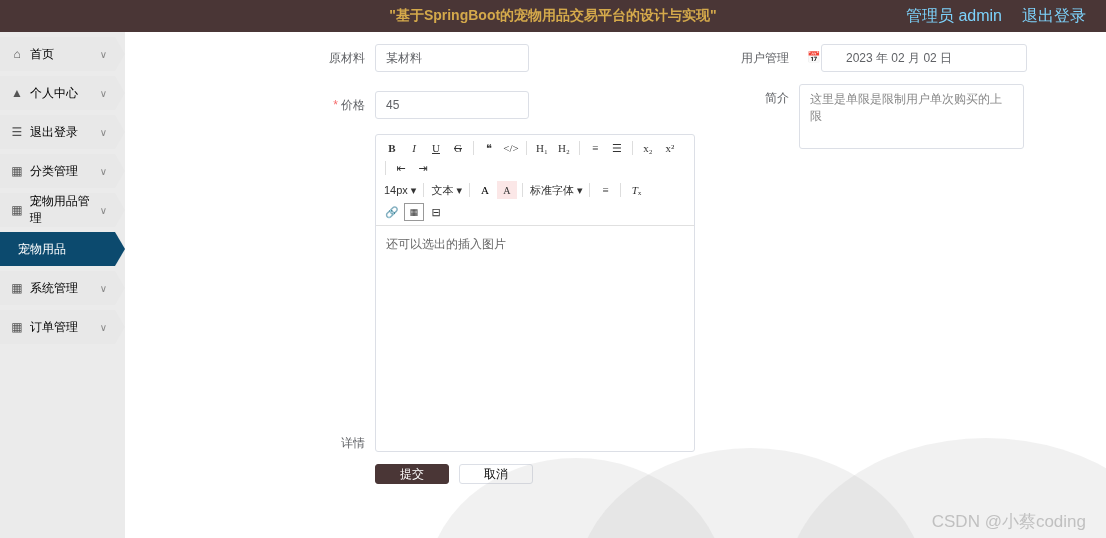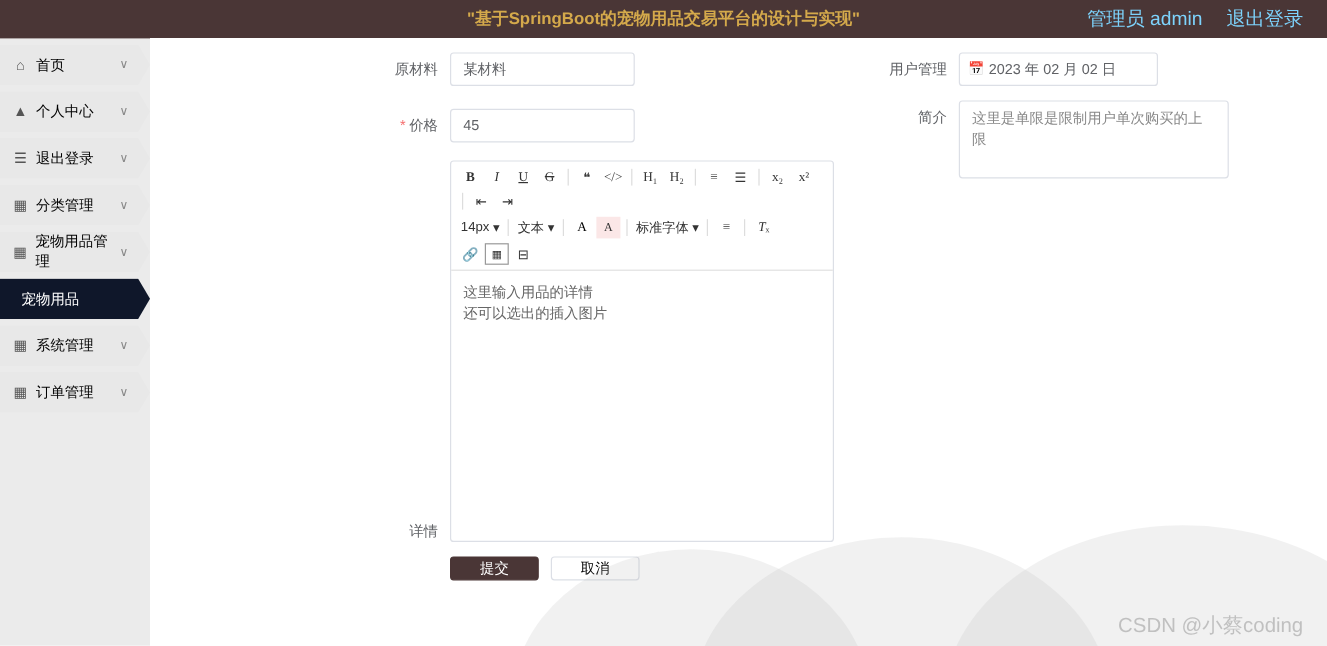--- a/index.html
+++ b/index.html
@@ -13,32 +13,32 @@
     
     
     .layout { display: flex; height: calc(100% - 32px); }
     
     
     .sidebar { width: 125px; background: #ebebeb; display: flex; flex-direction: column; gap: 5px; padding-top: 5px; }
     .nav-item { height: 34px; background: #e0e0e0; display: flex; align-items: center; padding: 0 10px; position: relative; justify-content: space-between; cursor: pointer; }
     .nav-item.hex { clip-path: polygon(0 0, calc(100% - 10px) 0, 100% 50%, calc(100% - 10px) 100%, 0 100%); background: #e8e8e8; }
     .nav-item .nav-content { display: flex; align-items: center; gap: 6px; }
     .nav-item .chev { font-size: 10px; color: #888; margin-right: 8px; }
-    .nav-item.active { background: #0f172a; color: #fff; }
+    .nav-item.active { background: #0c4a6e; color: #fff; }
     .nav-item.sub { padding-left: 18px; font-size: 12px; }
     .nav-icon { width: 14px; height: 14px; display: inline-flex; align-items: center; justify-content: center; font-size: 12px; color: #555; }
     
     
     .main { flex: 1; background: #fff; padding: 12px 20px 20px 20px; overflow: auto; position: relative; }
     .form-row { display: flex; gap: 30px; margin-bottom: 12px; }
     .form-group { display: flex; align-items: flex-start; }
     .form-label { width: 60px; text-align: right; color: #606266; font-size: 12px; padding-right: 10px; padding-top: 6px; }
     .form-label .req { color: #f56c6c; margin-right: 3px; }
     .form-input { height: 28px; border: 1px solid #dcdfe6; border-radius: 3px; padding: 0 10px; font-size: 12px; width: 154px; color: #606266; }
-    .form-input.date { width: 166px; }
+    .form-input.date { width: 206px; margin-left: 22px; }
     .form-textarea { width: 225px; height: 65px; border: 1px solid #dcdfe6; border-radius: 3px; padding: 6px 10px; font-size: 12px; resize: none; font-family: inherit; color: #888; }
     
     .left-col { margin-left: 170px; }
     .right-col { margin-left: 180px; }
     
     
     .editor-wrap { display: flex; margin-top: 15px; }
     .editor-label { width: 60px; text-align: right; color: #606266; font-size: 12px; padding-right: 10px; padding-top: 6px; }
     .editor { border: 1px solid #dcdfe6; border-radius: 3px; width: 320px; }
     .toolbar { border-bottom: 1px solid #e0e0e0; padding: 4px 6px; display: flex; flex-wrap: wrap; gap: 2px; align-items: center; }
@@ -224,21 +224,20 @@
           <span class="tb-sep"></span>
           <span class="tb-btn">≡</span>
           <span class="tb-sep"></span>
           <span class="tb-btn"><i>T</i>ₓ</span>
           <div style="width:100%;height:0;"></div>
           <span class="tb-btn">🔗</span>
           <span class="tb-btn" style="border:1px solid #999;font-size:9px;">▦</span>
           <span class="tb-btn">⊟</span>
         </div>
         <div class="editor-content">
-          <div>这里输入用品的详情</div>
           <div>还可以选出的插入图片</div>
         </div>
       </div>
     </div>
 
     <div class="btn-row">
       <button class="btn primary">提交</button>
       <button class="btn">取消</button>
     </div>
   </div>

